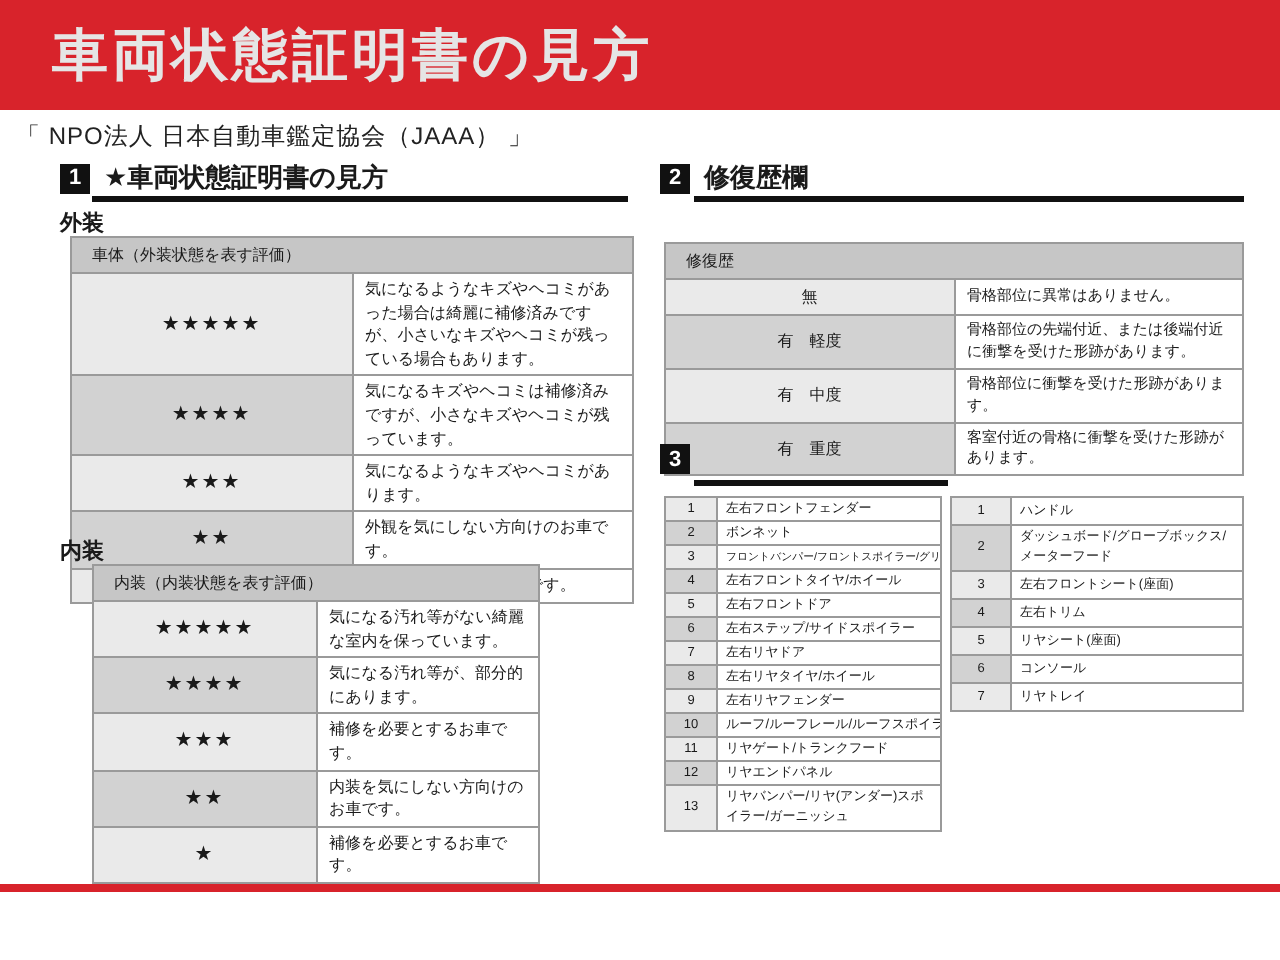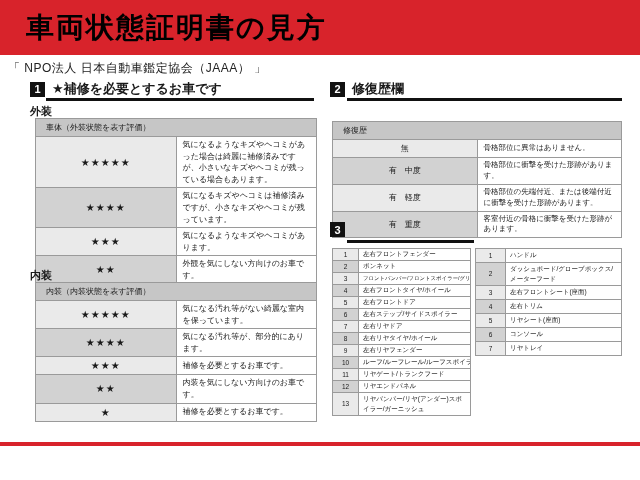--- a/index.html
+++ b/index.html
@@ -3,21 +3,21 @@
 <meta charset="utf-8">
 <style>
   * { margin:0; padding:0; box-sizing:border-box; }
   html,body { background:#ffffff; }
   body { font-family:"Liberation Sans","DejaVu Sans",sans-serif; color:#1a1a1a; }
   .page { position:relative; width:640px; height:480px; background:#ffffff; overflow:hidden; }
 
   
   .banner { position:absolute; left:0; top:0; width:640px; height:55px; background:#d8232b;
             display:flex; align-items:center; justify-content:space-between; padding:0 26px; }
-  .banner span { color:#000000; font-weight:bold; font-size:28px; letter-spacing:2px; white-space:nowrap; }
+  .banner span { color:#e5e5e5; font-weight:bold; font-size:28px; letter-spacing:2px; white-space:nowrap; }
 
   .subtitle { position:absolute; left:8px; top:60px; font-size:12px; color:#222; letter-spacing:.5px; }
 
   
   .sec-head { position:absolute; display:flex; align-items:center; gap:7px; }
   .sh1 { left:30px; top:80px; }
   .sh2 { left:330px; top:80px; }
   .sh3 { left:330px; top:222px; }
   .num { width:15px; height:15px; background:#111; color:#fff; font-size:11px; font-weight:bold;
          display:flex; align-items:center; justify-content:center; flex:0 0 15px; }
@@ -37,21 +37,21 @@
   .tbl th { background:#c6c6c6; font-weight:normal; text-align:left; font-size:8px; padding:3px 10px; }
   .tbl td.desc { padding:2px 6px; line-height:1.45; background:#fff; }
   .tbl tbody tr:nth-child(odd)  td.lab { background:#eaeaea; }
   .tbl tbody tr:nth-child(even) td.lab { background:#d2d2d2; }
   td.lab { text-align:center; }
 
   .ext { left:35px; top:118px; width:282px; font-size:8px; }
   .ext td.lab { width:66px; font-size:10px; letter-spacing:1px; }
   .ext td { height:17px; }
 
-  .int { left:35px; top:282px; width:282px; font-size:8px; }
+  .int { left:46px; top:282px; width:224px; font-size:8px; }
   .int td.lab { width:66px; font-size:10px; letter-spacing:1px; }
   .int td { height:18px; }
 
   .rep { left:332px; top:121px; width:290px; font-size:7.5px; }
   .rep td.lab { width:56px; font-size:8px; }
   .rep td { height:18px; }
 
   
   table.parts { font-size:6.5px; }
   .parts td { height:12px; }
@@ -78,21 +78,21 @@
 <div class="page">
 
   <div class="banner">
     <span>車両状態証明書の見方</span>
   </div>
 
   <div class="subtitle">「 NPO法人 日本自動車鑑定協会（JAAA） 」</div>
 
   <div class="sec-head sh1">
     <span class="num">1</span>
-    <span class="sec-title">★補修を必要とするお車です</span>
+    <span class="sec-title">★車両状態証明書の見方</span>
   </div>
   <div class="underline u1"></div>
 
   <div class="grp-label gl-ext">外装</div>
   <table class="tbl ext">
     <thead>
       <tr>
         <th colspan="2">車体（外装状態を表す評価）</th>
       </tr>
     </thead>
@@ -162,26 +162,26 @@
       <tr>
         <th colspan="2">修復歴</th>
       </tr>
     </thead>
     <tbody>
       <tr>
           <td class="lab">無</td>
           <td class="desc">骨格部位に異常はありません。</td>
         </tr>
       <tr>
+          <td class="lab">有　軽度</td>
+          <td class="desc">骨格部位の先端付近、または後端付近に衝撃を受けた形跡があります。</td>
+        </tr>
+      <tr>
           <td class="lab">有　中度</td>
           <td class="desc">骨格部位に衝撃を受けた形跡があります。</td>
-        </tr>
-      <tr>
-          <td class="lab">有　軽度</td>
-          <td class="desc">骨格部位の先端付近、または後端付近に衝撃を受けた形跡があります。</td>
         </tr>
       <tr>
           <td class="lab">有　重度</td>
           <td class="desc">客室付近の骨格に衝撃を受けた形跡があります。</td>
         </tr>
     </tbody>
   </table>
 
   <div class="sec-head sh3">
     <span class="num">3</span>

